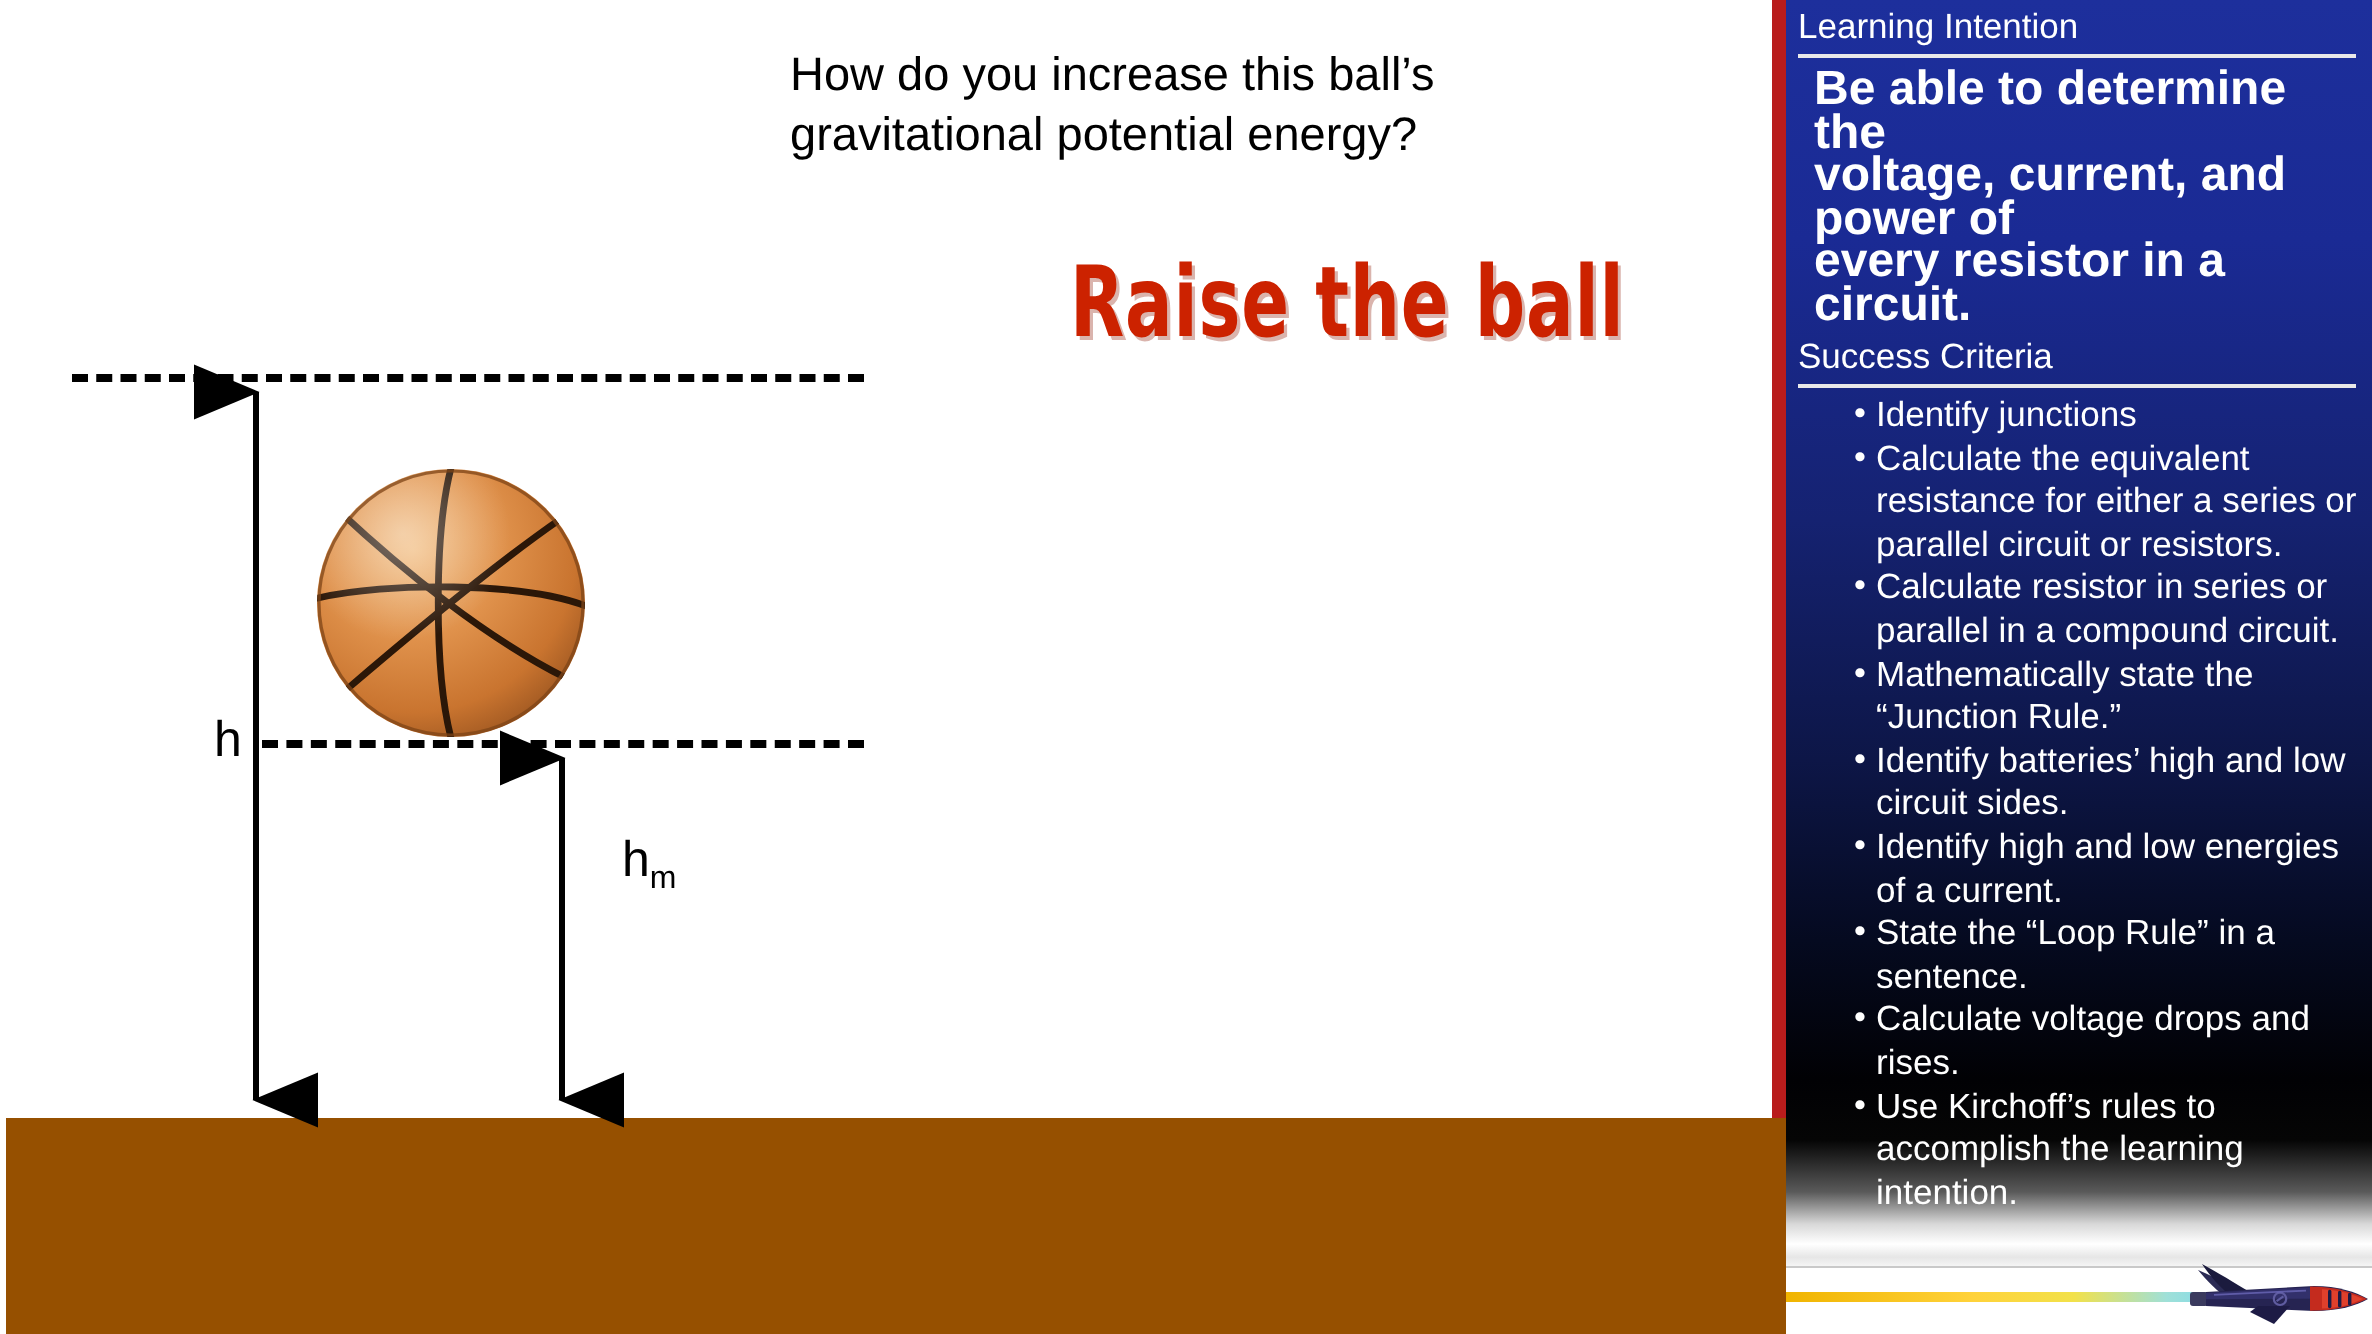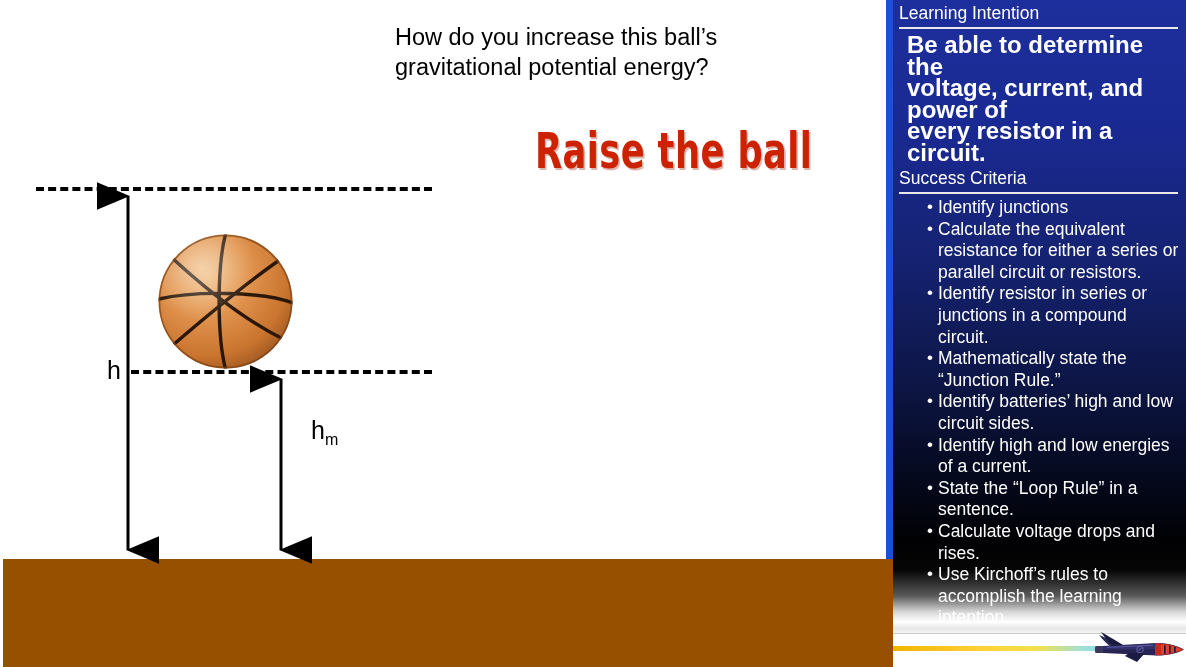--- a/index.html
+++ b/index.html
@@ -93,21 +93,21 @@
     position: absolute;
     left: 154px; top: 233px;
     width: 137px; height: 137px;
   }
 
   
   #sidebar-wrap {
     position: absolute;
     left: 886px; top: 0;
     width: 300px; height: 667px;
-    background: #1d4ed8;
+    background: #b91c1c;
   }
   #sidebar {
     position: absolute;
     left: 7px; top: 0;
     width: 293px; height: 622px;
     background: linear-gradient(to bottom,
         #1d2f9c 0px,
         #1a2a94 120px,
         #152271 260px,
         #0d1647 380px,
@@ -268,21 +268,21 @@
     <div class="panel-body">Be able to determine the
 voltage, current, and power of
 every resistor in a circuit.</div>
 
     <div class="panel-head" style="padding-top:5px;">Success Criteria</div>
     <div class="panel-rule"></div>
 
     <ul class="criteria">
       <li>Identify junctions</li>
       <li>Calculate the equivalent resistance for either a series or parallel circuit or resistors.</li>
-      <li>Identify resistor in series or junctions in a compound circuit.</li>
+      <li>Calculate resistor in series or parallel in a compound circuit.</li>
       <li>Mathematically state the “Junction Rule.”</li>
       <li>Identify batteries’ high and low circuit sides.</li>
       <li>Identify high and low energies of a current.</li>
       <li>State the “Loop Rule” in a sentence.</li>
       <li>Calculate voltage drops and rises.</li>
       <li>Use Kirchoff’s rules to accomplish the learning intention.</li>
     </ul>
   </div>
 
   <div id="footer-band">

